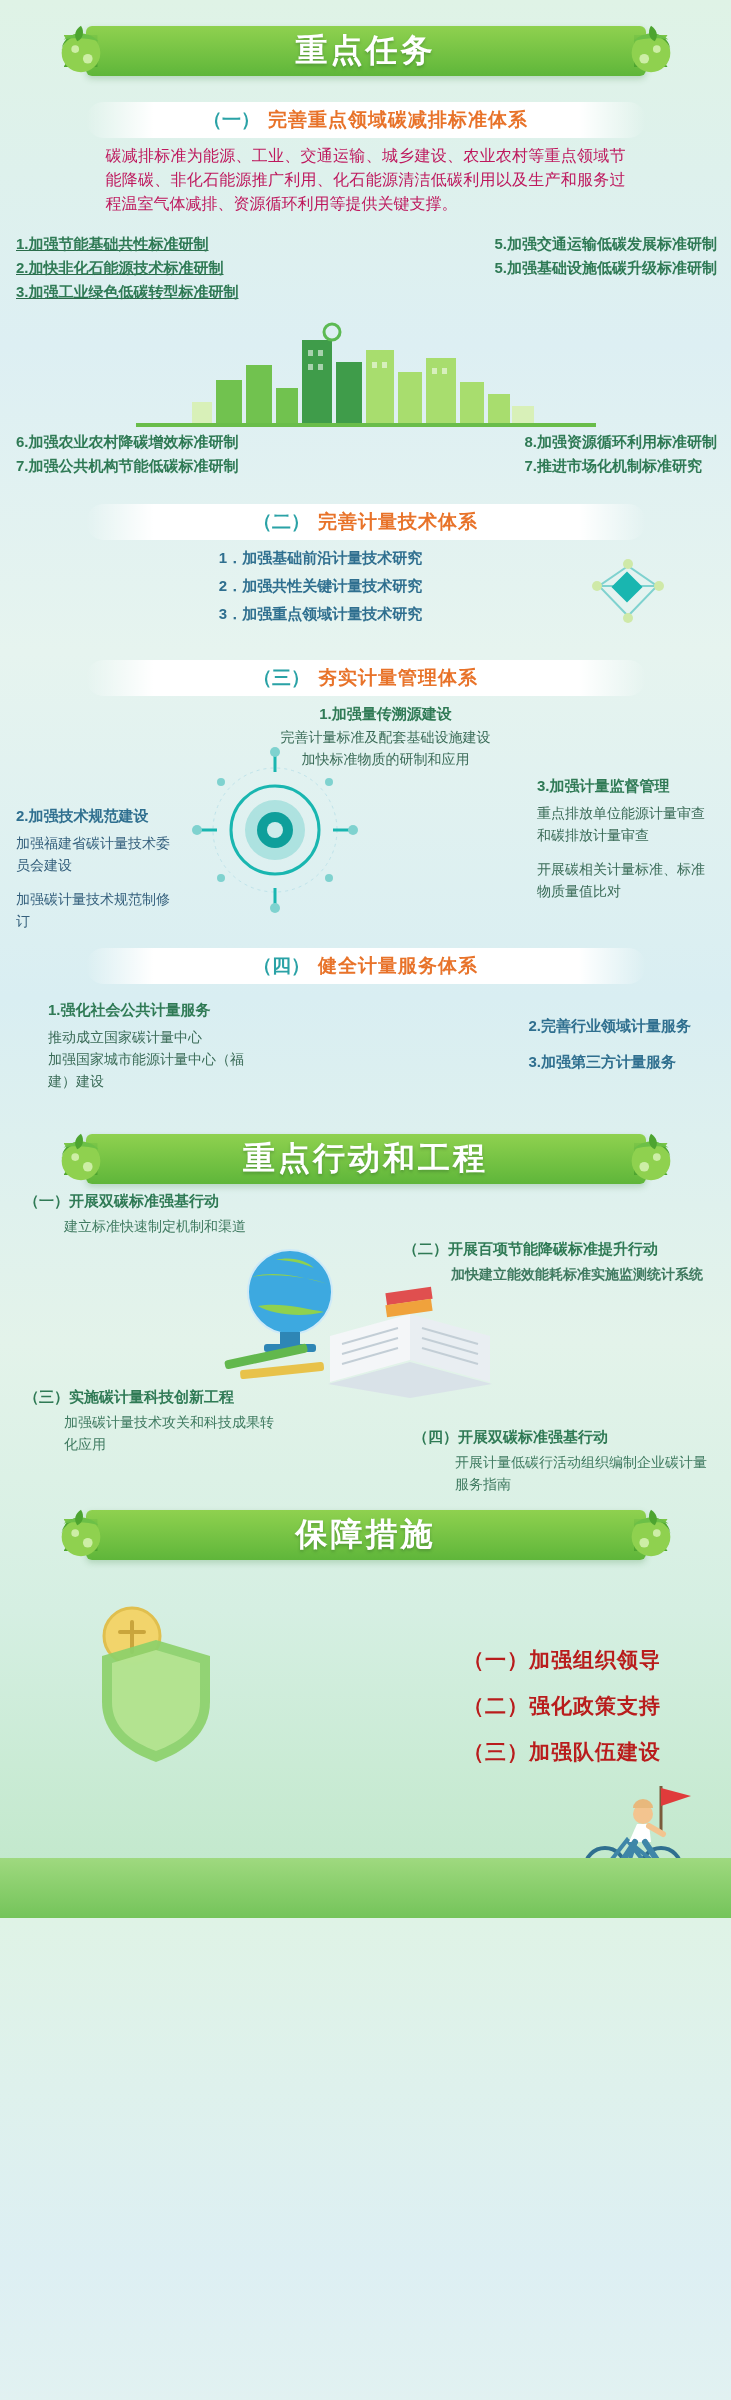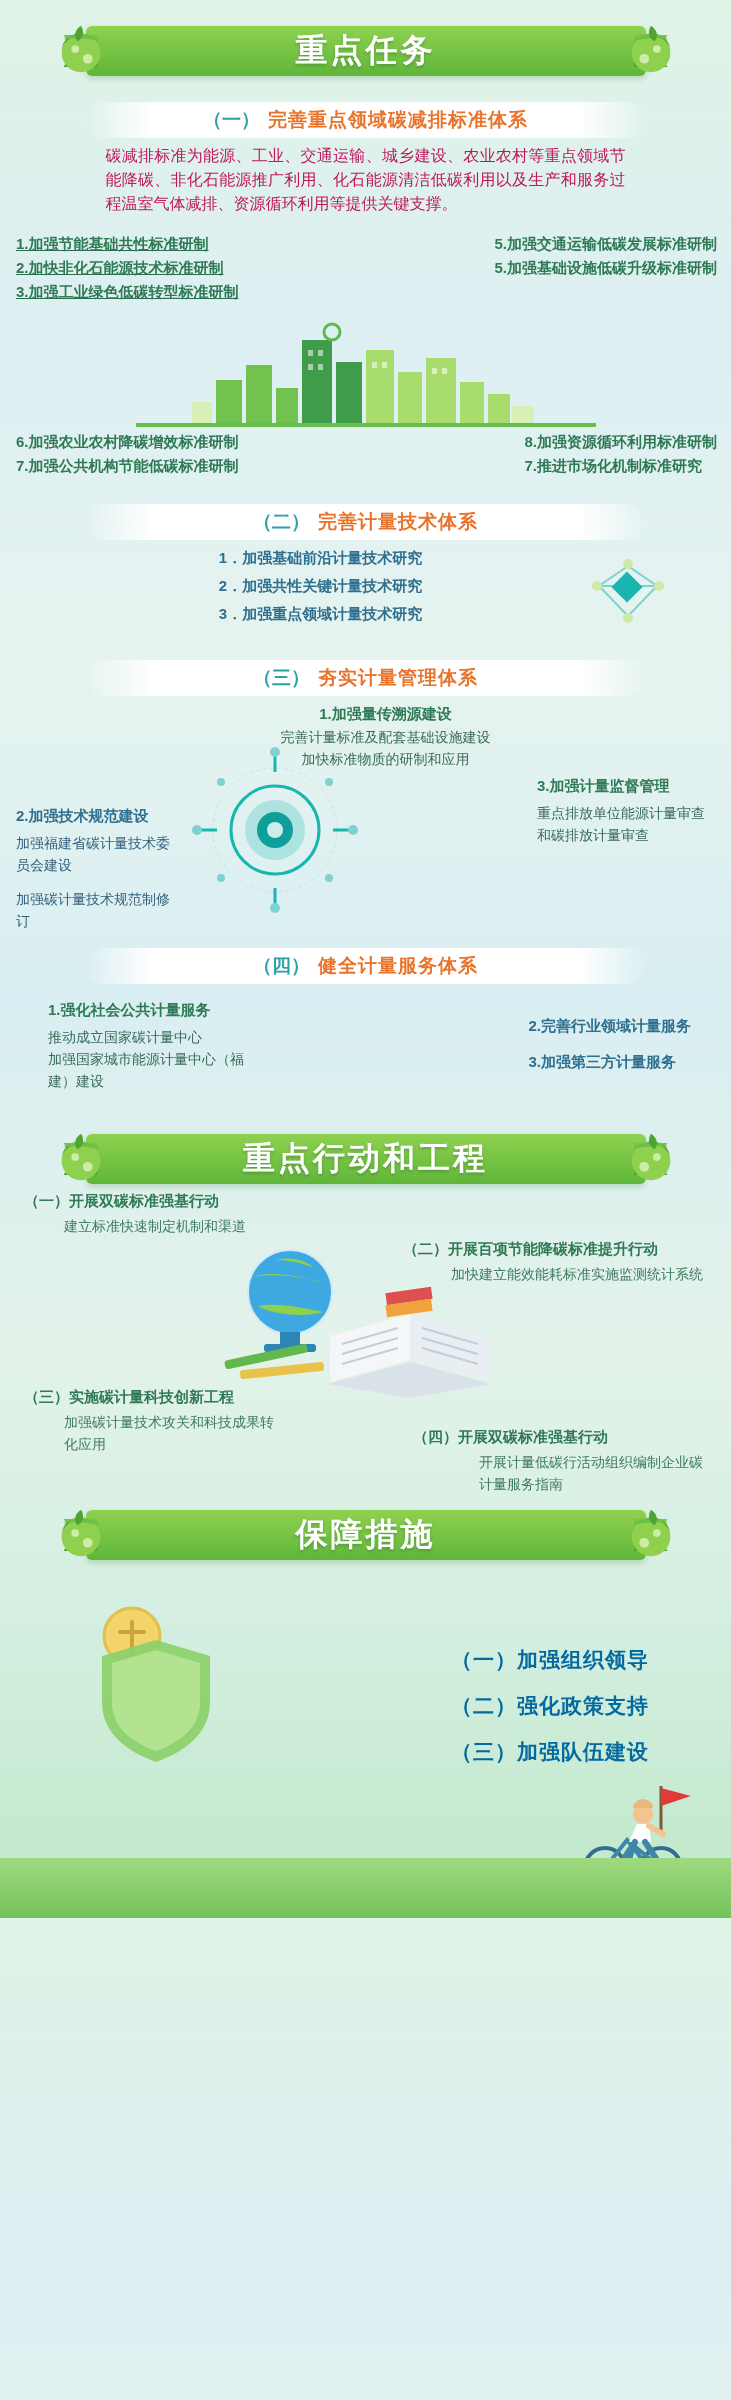--- a/index.html
+++ b/index.html
@@ -82,21 +82,21 @@
   
   .smalltxt{font-size:14px;line-height:22px;color:#3a6b57;}
   .smalltxt.blue{color:#35607d;}
 
   
   .act-h{font-size:15px;font-weight:bold;color:#2f7a55;}
   .act-b{font-size:14px;line-height:22px;color:#3f7a60;}
 
   
   .glist{position:absolute;right:70px;top:60px;}
-  .glist div{font-size:21px;font-weight:bold;color:#0369a1;margin:18px 12px;letter-spacing:1px;}
+  .glist div{font-size:21px;font-weight:bold;color:#b91c1c;margin:18px 0;letter-spacing:1px;}
 
   .bottomstrip{
     position:absolute;left:0;bottom:0;width:731px;height:60px;
     background:linear-gradient(180deg,#9fd97f 0%,#74c45a 100%);
   }
 </style>
 </head>
 <body>
 
 <div class="page">
@@ -251,20 +251,21 @@
 
     <div style="position:absolute;left:16px;top:102px;width:160px;">
       <div class="li blue">2.加强技术规范建设</div>
       <div class="smalltxt blue" style="margin-top:4px;">加强福建省碳计量技术委员会建设</div>
       <div class="smalltxt blue" style="margin-top:12px;">加强碳计量技术规范制修订</div>
     </div>
 
     <div style="position:absolute;right:14px;top:72px;width:180px;">
       <div class="li">3.加强计量监督管理</div>
       <div class="smalltxt" style="margin-top:4px;">重点排放单位能源计量审查和碳排放计量审查</div>
+      <div class="smalltxt" style="margin-top:12px;">开展碳相关计量标准、标准物质量值比对</div>
     </div>
   </div>
 
   <div class="subhead">
     <span class="num">（四）</span>
     <span class="txt">健全计量服务体系</span>
   </div>
   <div style="position:relative;height:110px;">
     <div style="position:absolute;left:48px;top:8px;width:200px;">
       <div class="li">1.强化社会公共计量服务</div>
@@ -336,35 +337,35 @@
       <div class="act-h">
         <span>（一）</span><span>开展双碳标准强基行动</span>
       </div>
       <div class="act-b" style="margin-left:40px;margin-top:4px;">建立标准快速制定机制和渠道</div>
     </div>
 
     <div style="position:absolute;right:18px;top:48px;width:310px;">
       <div class="act-h">
         <span>（二）</span><span>开展百项节能降碳标准提升行动</span>
       </div>
-      <div class="act-b" style="margin-left:48px;margin-top:4px;">加快建立能效能耗标准实施监测统计系统</div>
+      <div class="act-b" style="margin-left:48px;margin-top:4px;font-weight:bold;">加快建立能效能耗标准实施监测统计系统</div>
     </div>
 
     <div style="position:absolute;left:24px;top:196px;width:260px;">
       <div class="act-h">
         <span>（三）</span><span>实施碳计量科技创新工程</span>
       </div>
       <div class="act-b" style="margin-left:40px;margin-top:4px;">加强碳计量技术攻关和科技成果转化应用</div>
     </div>
 
     <div style="position:absolute;right:18px;top:236px;width:300px;">
       <div class="act-h">
         <span>（四）</span><span>开展双碳标准强基行动</span>
       </div>
-      <div class="act-b" style="margin-left:66px;margin-top:4px;">开展计量低碳行活动组织编制企业碳计量服务指南</div>
+      <div class="act-b" style="margin-left:42px;margin-top:4px;">开展计量低碳行活动组织编制企业碳计量服务指南</div>
     </div>
   </div>
 
   <div style="height:10px"></div>
   <div class="banner">
     <svg class="leaf-globe left" viewBox="0 0 60 60">
       <circle cx="30" cy="32" r="20" fill="#8fd14f"></circle>
       <path d="M30 12 C18 12 10 20 10 30 C10 22 20 14 30 14 Z" fill="#4da430"></path>
       <path d="M12 18 C22 10 40 10 48 20 C38 16 22 16 12 18Z" fill="#6cc047"></path>
       <path d="M30 4 C24 8 22 14 26 20 C32 18 34 10 30 4Z" fill="#4da430"></path>

